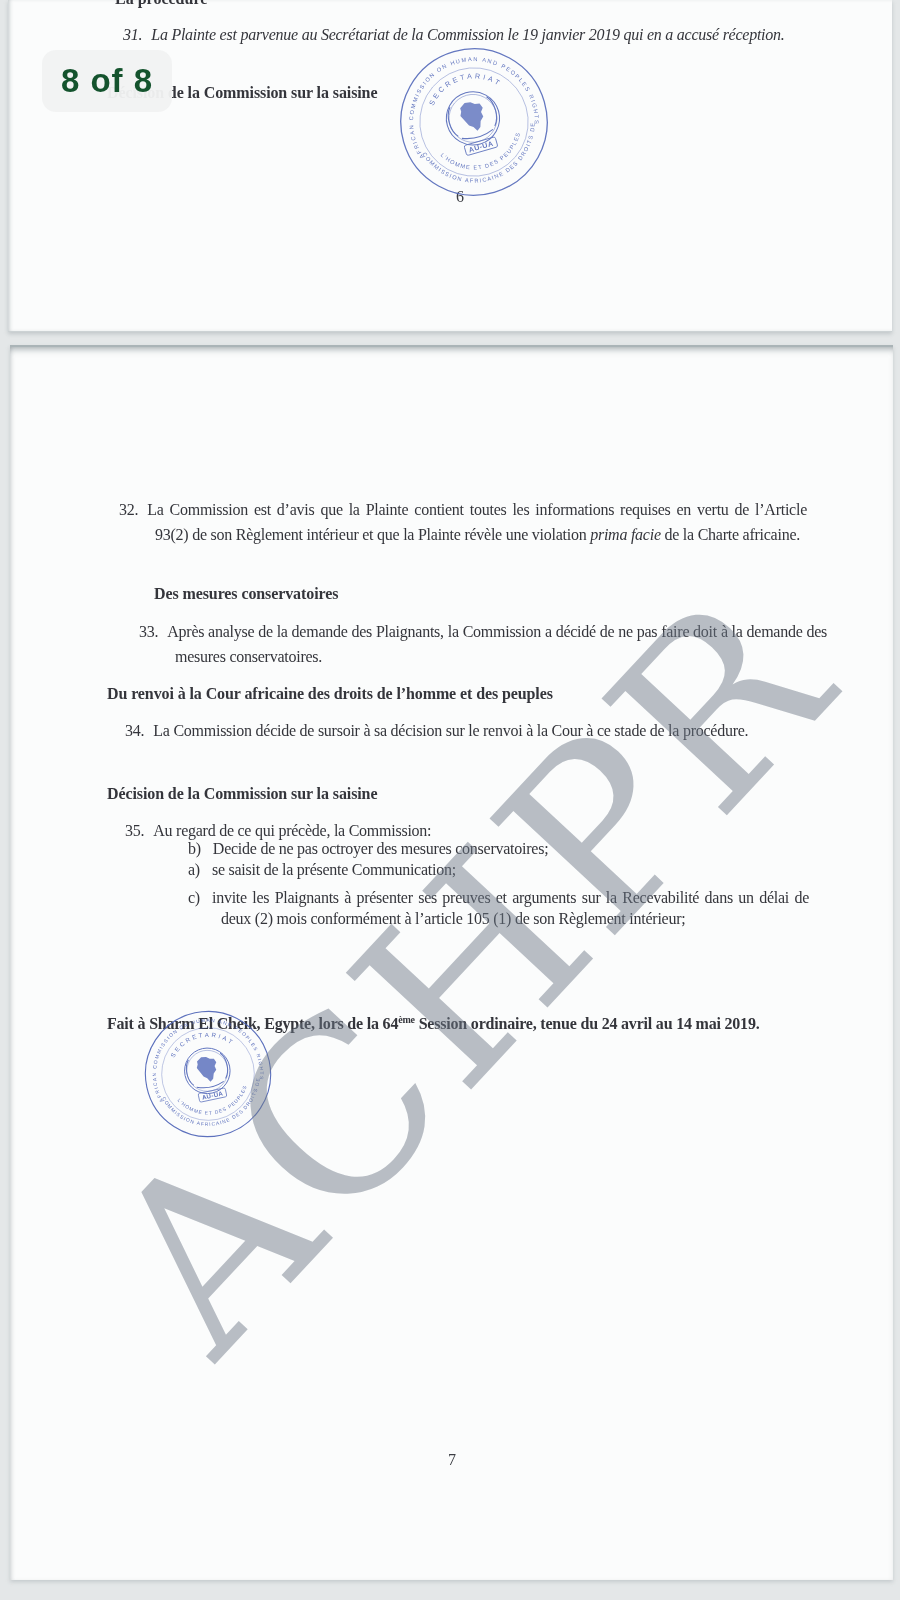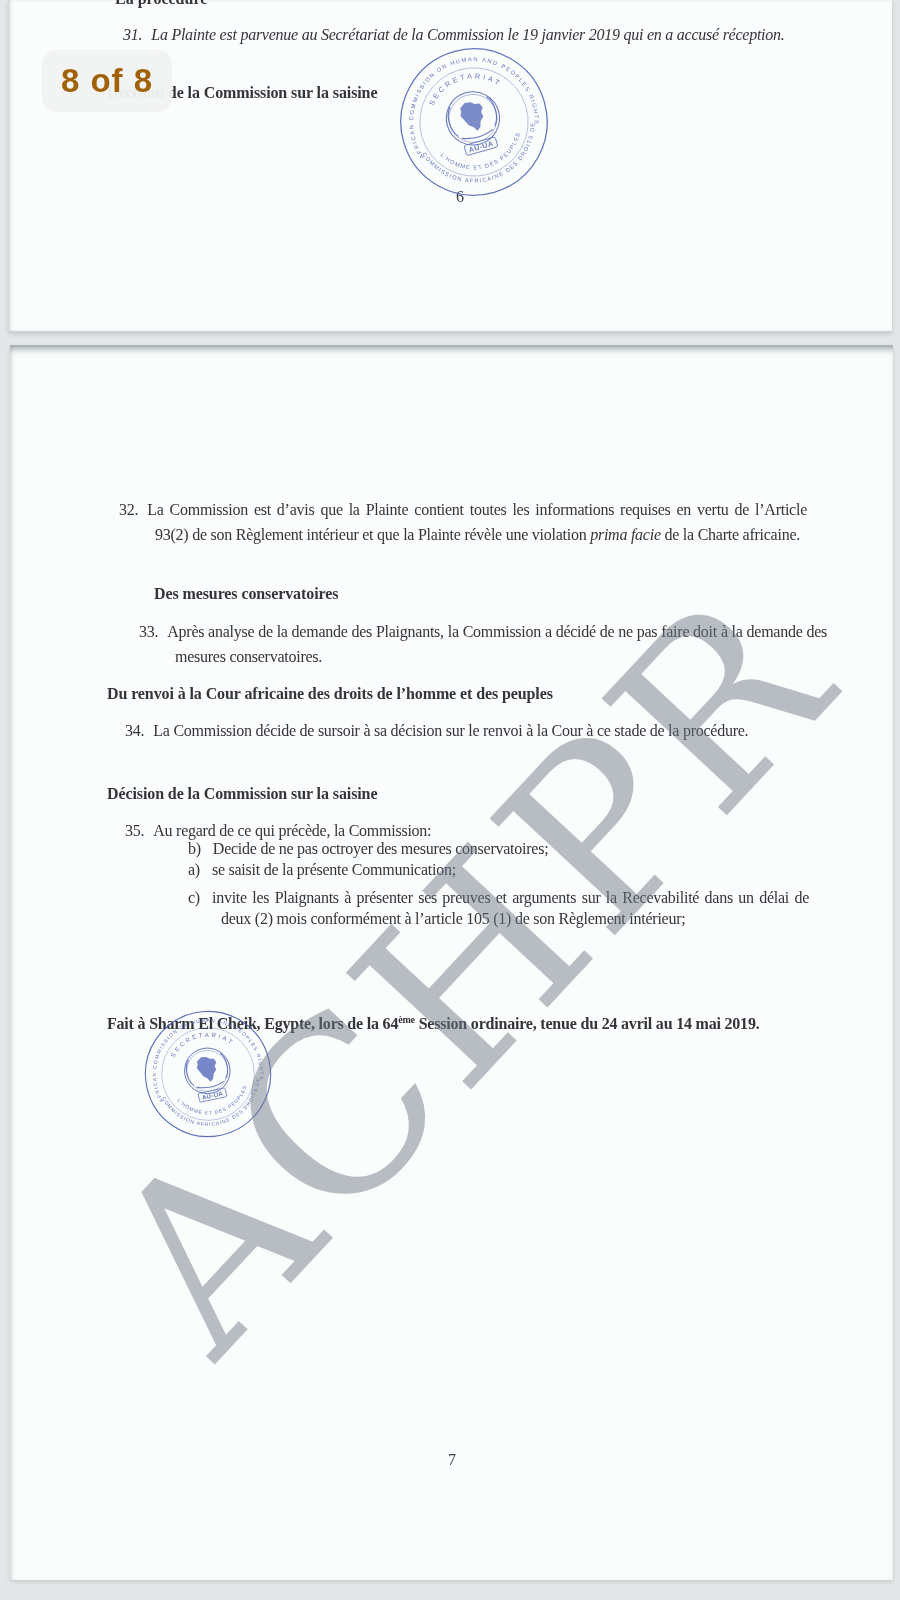--- a/index.html
+++ b/index.html
@@ -45,21 +45,21 @@
   .stamp1{left:390px;top:46px;width:152px;height:152px;transform:rotate(-16deg);opacity:.88;}
   .stamp2{left:133px;top:662px;width:130px;height:130px;transform:rotate(-12deg);opacity:.92;}
   .stamp svg{width:100%;height:100%;}
   .stamp .ring-line{fill:none;stroke:#5066b8;}
   .stamp text{font-family:"Liberation Sans",sans-serif;fill:#5066b8;}
 
   
   .badge{position:absolute;left:42px;top:50px;width:130px;height:62px;z-index:50;
       background:rgba(241,242,243,.96);border-radius:14px;
       font-family:"Liberation Sans",sans-serif;font-weight:bold;font-size:33px;
-      color:#a16207;text-align:center;line-height:62px;letter-spacing:1px;}
+      color:#14532d;text-align:center;line-height:62px;letter-spacing:1px;}
 
   .z1{z-index:1;}
 </style>
 </head>
 <body>
 
 <div class="canvas">
 
   <div class="page page1">
     <div class="clipped-heading z1" style="left:107px;top:-14px;">La procédure</div>

